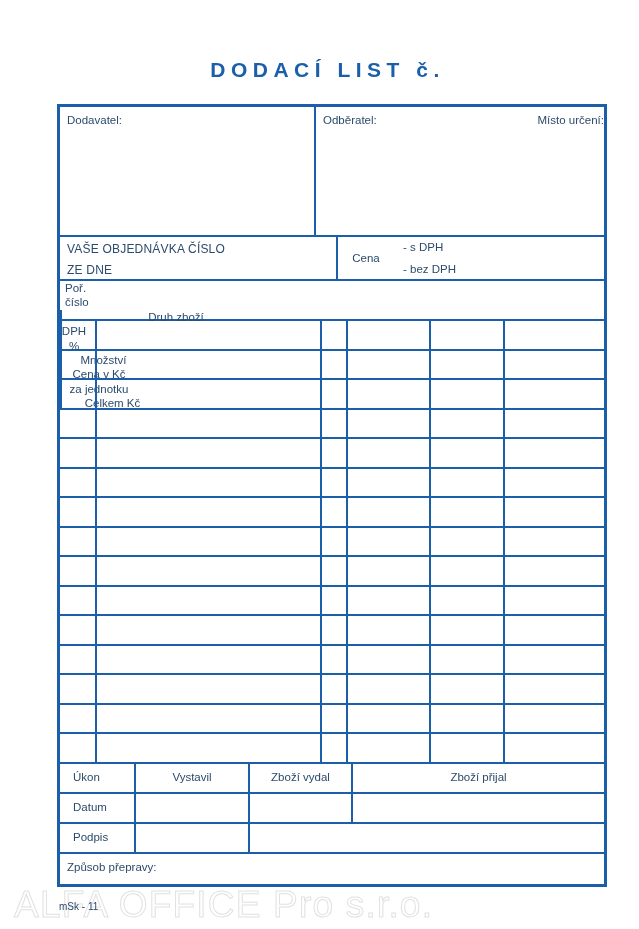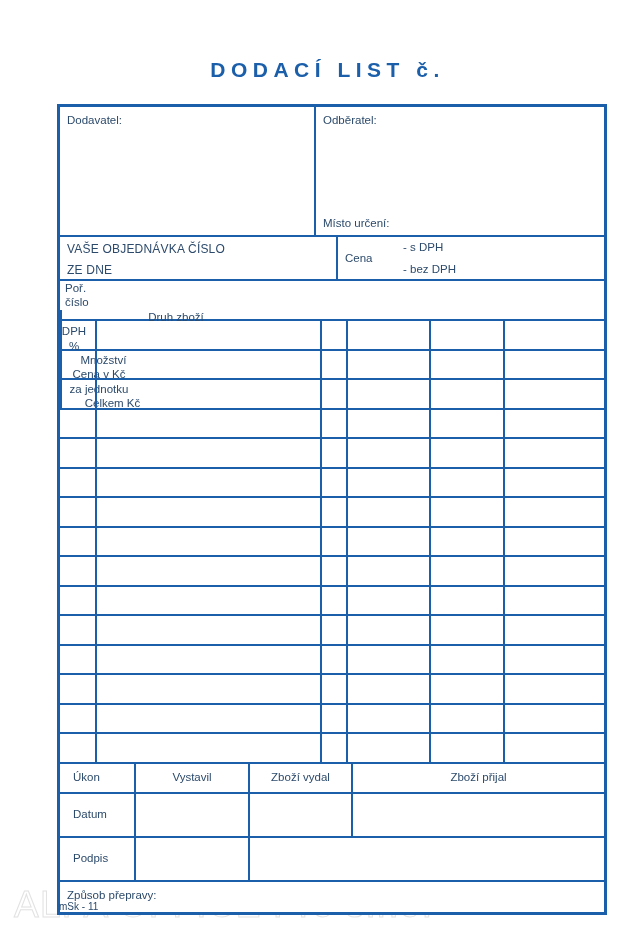--- a/index.html
+++ b/index.html
@@ -70,41 +70,41 @@
     color: #2c4a6b;
     font-size: 11.5px;
     line-height: 1.25;
   }
   .bl { border-left: 2px solid #1b5faa; }
   .bb { border-bottom: 2px solid #1b5faa; }
 
   
   .parties { height: 130px; }
   .party-left  { width: 276px; padding: 6px 10px 0 7px; }
-  .party-right { width: 316px; padding: 6px 0 0 7px; display: flex; flex-direction: column; }
+  .party-right { width: 316px; padding: 6px 0 0 7px; display: flex; flex-direction: row; }
   .party-right .spacer { flex: 1 1 auto; }
   .party-right .bottom-label { padding-bottom: 5px; }
 
   
   .orderprice { height: 44px; }
   .order-left {
     width: 276px;
     padding: 5px 0 0 7px;
     font-weight: normal;
     font-size: 12px;
     letter-spacing: 0.2px;
   }
   .order-left div + div { margin-top: 6px; }
   .price-right {
     width: 268px;
     display: flex;
     align-items: center;
     padding-left: 7px;
   }
-  .price-right .cena-label { width: 42px; font-size: 11.5px; }
+  .price-right .cena-label { width: 42px; font-size: 11.5px; text-align: center; }
   .price-right .vat-lines { padding-left: 16px; }
   .price-right .vat-lines div + div { margin-top: 7px; }
 
   
   .thead { height: 40px; flex-direction: column; }
   .th {
     display: flex;
     align-items: center;
     justify-content: center;
     text-align: center;
@@ -118,21 +118,21 @@
   .c-druh  { width: 230px; }
   .c-dph   { width: 26px; }
   .c-mnoz  { width: 85px; }
   .c-cena  { width: 76px; }
   .c-celk  { width: 103px; }
 
   .trow { height: 29.5px; }
 
   
   .sig-head { height: 30px; }
-  .sig-row  { height: 44px; }
+  .sig-row  { height: 30px; }
   .s-ukon   { width: 74px; }
   .s-vyst   { width: 114px; }
   .s-vydal  { width: 103px; }
   .s-prijal { width: 253px; }
   .sig-label {
     display: flex;
     align-items: center;
     padding-left: 13px;
     height: 100%;
     font-size: 11.5px;

